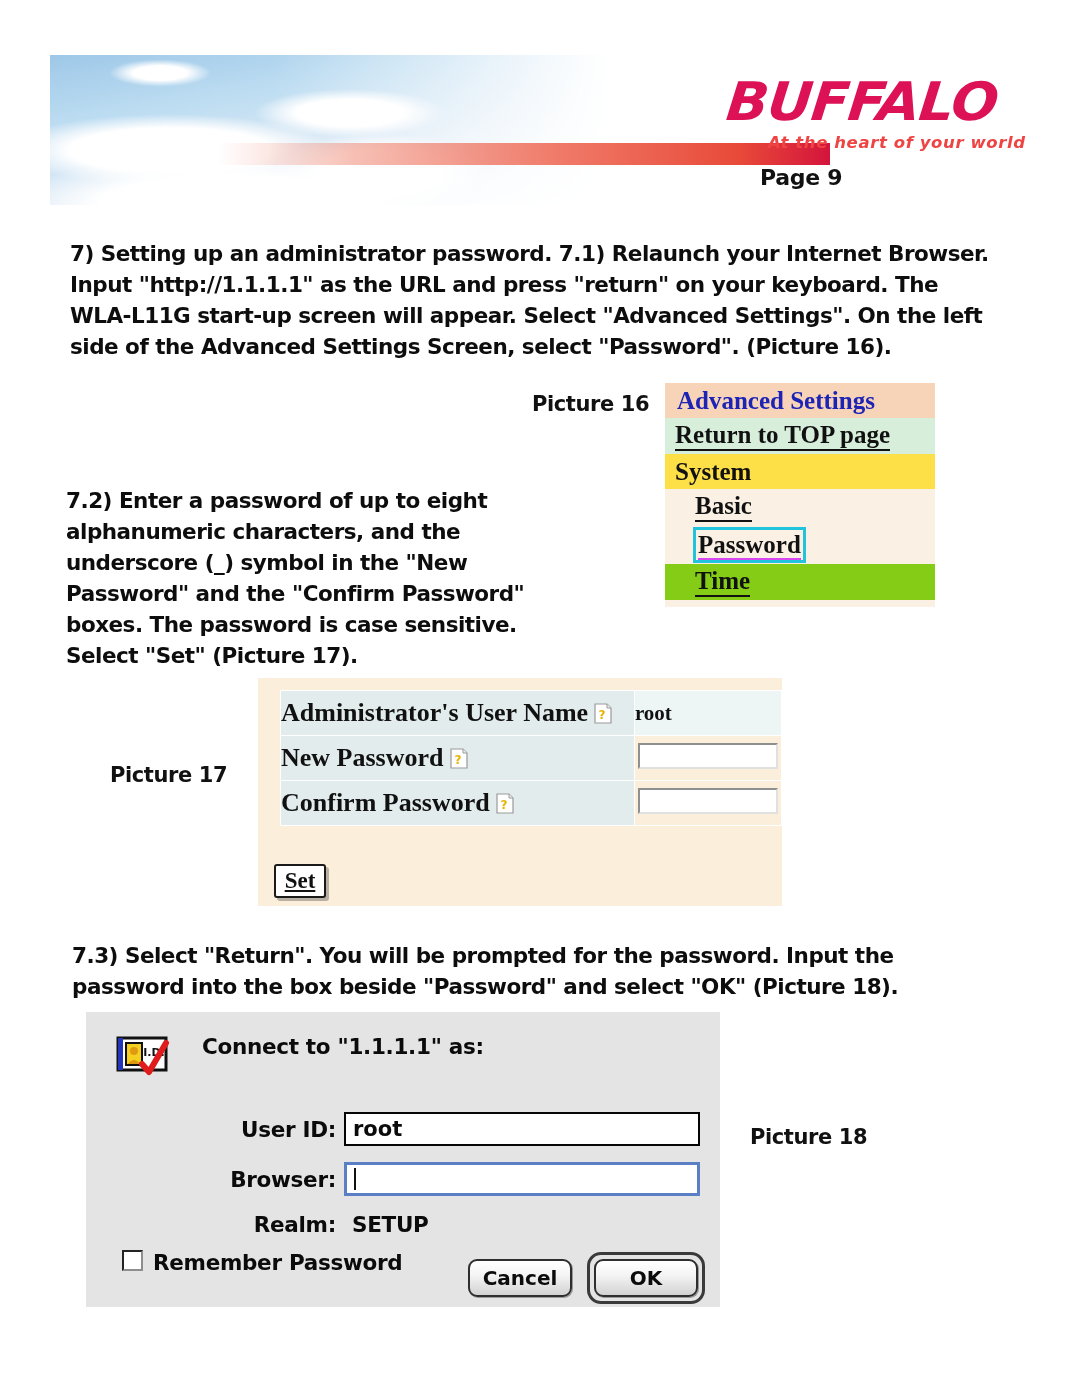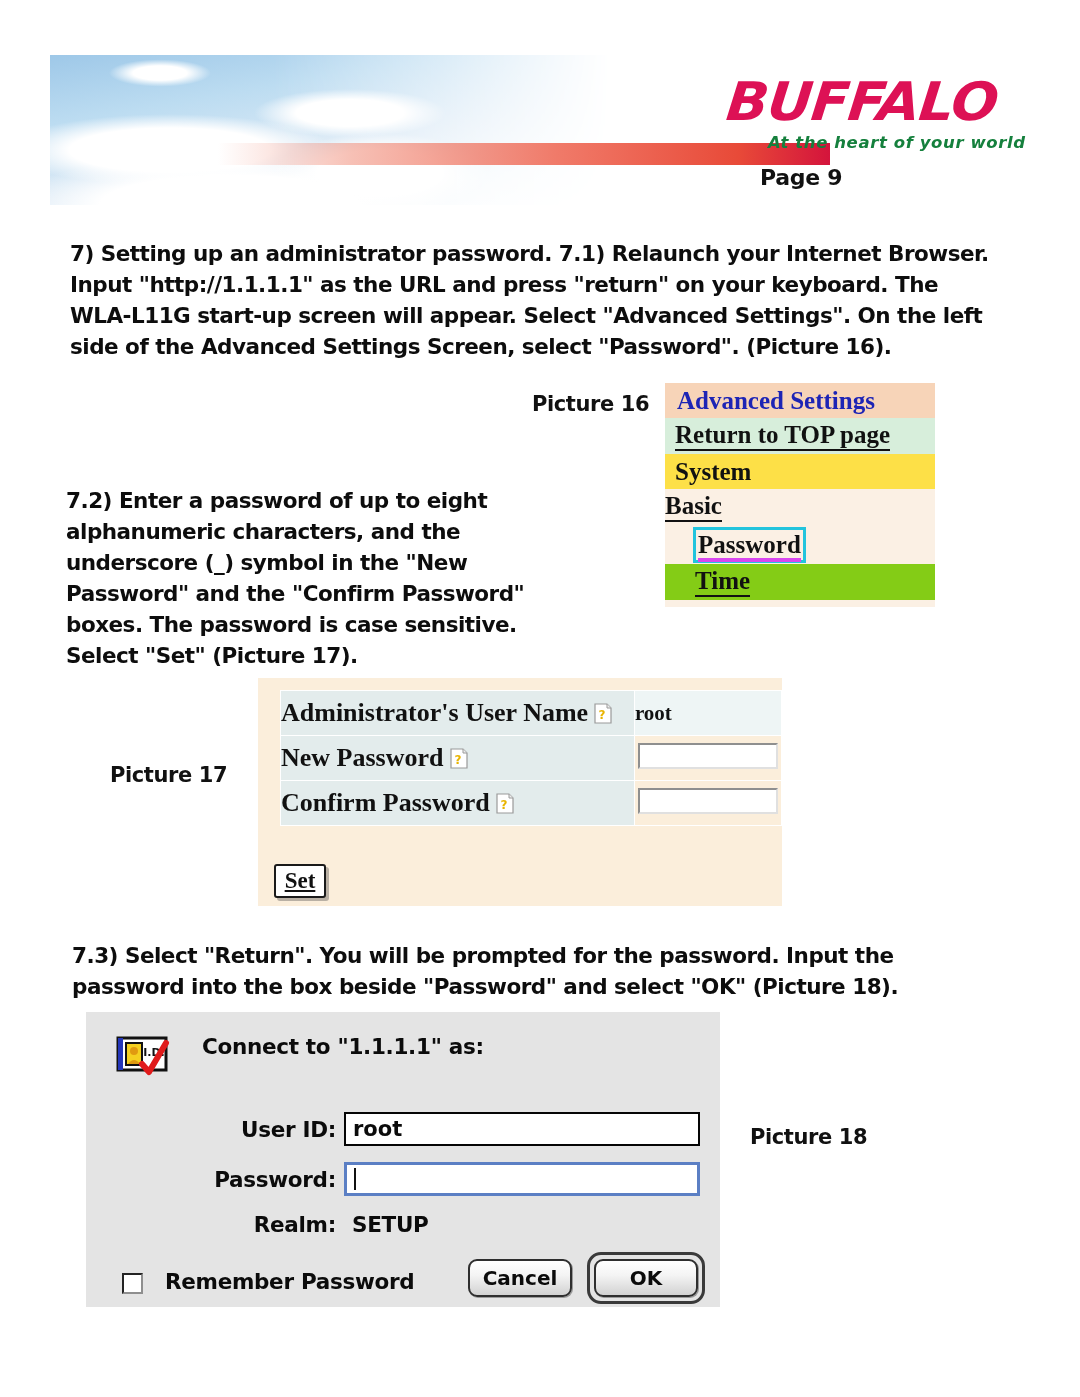--- a/index.html
+++ b/index.html
@@ -37,21 +37,21 @@
     font-weight:bold;font-style:italic;
     font-size:53px;letter-spacing:-1px;
     color:#dd1155;line-height:1;
     transform:scaleX(1.04) skewX(-6deg);
     transform-origin:left top;
     white-space:nowrap;
   }
   #logo-tag{
     font-family:"DejaVu Sans", sans-serif;
     font-style:italic;font-weight:bold;
-    font-size:16.5px;color:#15803d;
+    font-size:16.5px;color:#ef4444;
     letter-spacing:.6px;margin-top:5px;margin-left:38px;
     white-space:nowrap;
   }
   #page-num{
     position:absolute;left:760px;top:165px;
     font-family:"DejaVu Sans", sans-serif;
     font-weight:bold;font-size:22px;color:#111;
     letter-spacing:-.3px;
   }
 
@@ -81,30 +81,30 @@
   .menu-row{
     font-family:"Liberation Serif", serif;
     font-weight:bold;
     display:flex;align-items:center;
     box-sizing:border-box;
   }
   #m-adv{height:35px;background:#f7d4b8;color:#1d24b5;font-size:25px;padding-left:12px;}
   #m-top{height:36px;background:#d7eedb;color:#111;font-size:25px;padding-left:10px;}
   #m-top span{border-bottom:2px solid #111;}
   #m-sys{height:35px;background:#fde047;color:#111;font-size:25px;padding-left:10px;}
-  #m-basic{height:36px;background:#fbf0e4;color:#111;font-size:25px;}
+  #m-basic{height:36px;background:#fbf0e4;color:#111;font-size:25px;padding-left:30px;}
   #m-basic span{border-bottom:2px solid #111;}
   #m-pass{height:39px;background:#fbf0e4;color:#111;font-size:25px;padding-left:28px;}
   #m-pass .hl{
     border:3px solid #22c4dd;
     padding:0 2px 0 2px;
     line-height:30px;
     display:inline-block;
   }
-  #m-pass .hl u{text-decoration:none;border-bottom:4px solid #d946ef;}
+  #m-pass .hl u{text-decoration:none;border-bottom:2px solid #d946ef;}
   #m-time{height:36px;background:#84cc16;color:#111;font-size:25px;padding-left:30px;}
   #m-time span{border-bottom:2px solid #111;}
 
   
   #pic17-label{
     position:absolute;left:110px;top:763px;
     font-family:"DejaVu Sans", sans-serif;font-weight:bold;font-size:21px;color:#111;letter-spacing:-.4px;
   }
   #pic17{
     position:absolute;left:258px;top:678px;width:524px;height:228px;
@@ -204,21 +204,21 @@
     position:relative;
   }
   #pw-caret{
     width:2px;height:22px;background:#111;
   }
   .realmval{
     font-family:"DejaVu Sans", sans-serif;font-weight:bold;font-size:21.5px;color:#0b0b0b;
     margin-left:16px;letter-spacing:-.3px;
   }
   #remember{
-    position:absolute;left:36px;top:257px;display:flex;align-items:flex-end;gap:12px;
+    position:absolute;left:36px;top:238px;display:flex;align-items:flex-start;
   }
   #chk{
     width:21px;height:21px;background:#fff;
     border:2px solid #232323;
     border-right-color:#8e8e8e;border-bottom-color:#8e8e8e;
     box-sizing:border-box;margin-right:10px;
   }
   #remember .lb{
     font-family:"DejaVu Sans", sans-serif;font-weight:bold;font-size:21.5px;color:#0b0b0b;letter-spacing:-.3px;
   }
@@ -344,21 +344,21 @@
   </div>
 
   <div id="dlg-title">Connect to "1.1.1.1" as:</div>
 
   <div class="dlgrow" id="row-user">
     <div class="dlglbl">User ID:</div>
     <div class="dlgfield">root</div>
   </div>
 
   <div class="dlgrow" id="row-pass">
-    <div class="dlglbl">Password:</div>
+    <div class="dlglbl">Browser:</div>
     <div class="dlgfield" id="pw-field">
         <span id="pw-caret"></span>
       </div>
   </div>
 
   <div class="dlgrow" id="row-realm">
     <div class="dlglbl">Realm:</div>
     <div class="realmval">SETUP</div>
   </div>
 

